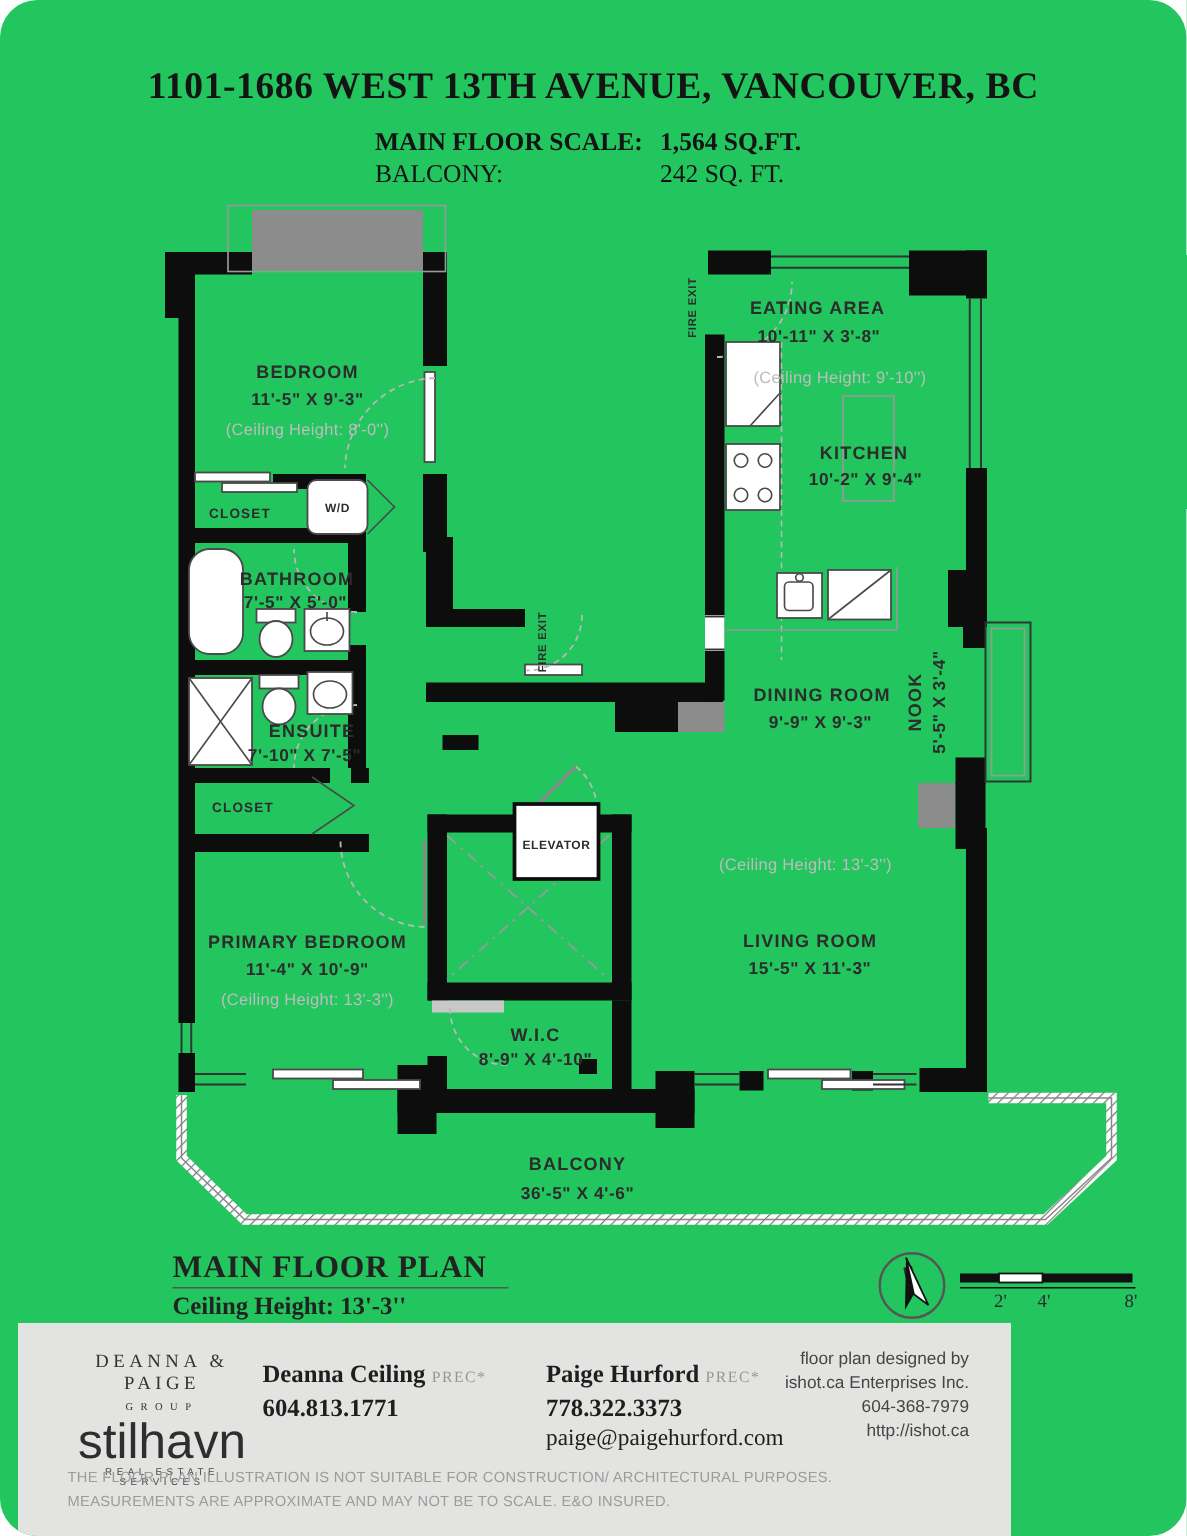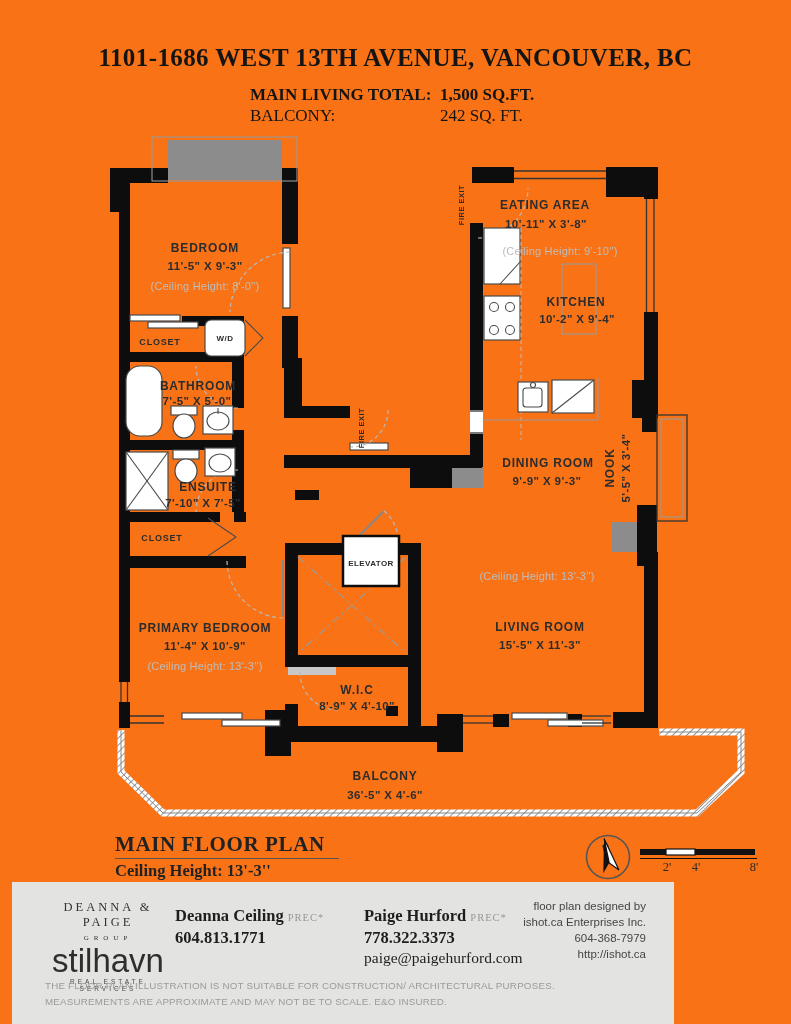--- a/index.html
+++ b/index.html
@@ -1,17 +1,17 @@
 <!DOCTYPE html>
 <html><head>
 <meta charset="utf-8">
 <style>
   html,body{margin:0;padding:0;background:#ffffff;}
-  .page{position:relative;width:791px;height:1024px;background:#f97316;overflow:hidden;
-        font-family:"Liberation Serif",serif;}
+  .page{position:relative;width:791px;height:1024px;background:#22c55e;overflow:hidden;
+        font-family:"Liberation Serif",serif;border-radius:25px;}
   
   .title{position:absolute;top:44px;left:0;width:791px;text-align:center;
          font-size:25px;font-weight:bold;color:#141414;letter-spacing:.4px;}
   .totals{position:absolute;top:84px;left:250px;font-size:17px;color:#141414;}
   .totals .row{line-height:21px;}
   .totals .lab{display:inline-block;width:190px;}
   .totals .b{font-weight:bold;}
   
   .caption{position:absolute;left:115px;top:832px;color:#222;}
   .caption .t{display:inline-block;font-size:21px;font-weight:bold;letter-spacing:.6px;
@@ -55,21 +55,21 @@
               font-size:9.8px;color:#9b9b9b;letter-spacing:.2px;line-height:16px;}
 </style>
 </head>
 <body>
 
 <div class="page">
 
   <div class="title">1101-1686 WEST 13TH AVENUE, VANCOUVER, BC</div>
   <div class="totals">
     <div class="row b">
-      <span class="lab">MAIN LIVING TOTAL:</span><span>1,500 SQ.FT.</span>
+      <span class="lab">MAIN FLOOR SCALE:</span><span>1,564 SQ.FT.</span>
     </div>
     <div class="row">
       <span class="lab">BALCONY:</span><span>242 SQ. FT.</span>
     </div>
   </div>
 
   <svg class="plan" width="791" height="1024" viewBox="0 0 791 1024">
     <defs>
       <pattern id="hatch" width="5" height="5" patternUnits="userSpaceOnUse" patternTransform="rotate(45)">
         <rect width="5" height="5" fill="#ffffff"></rect>

